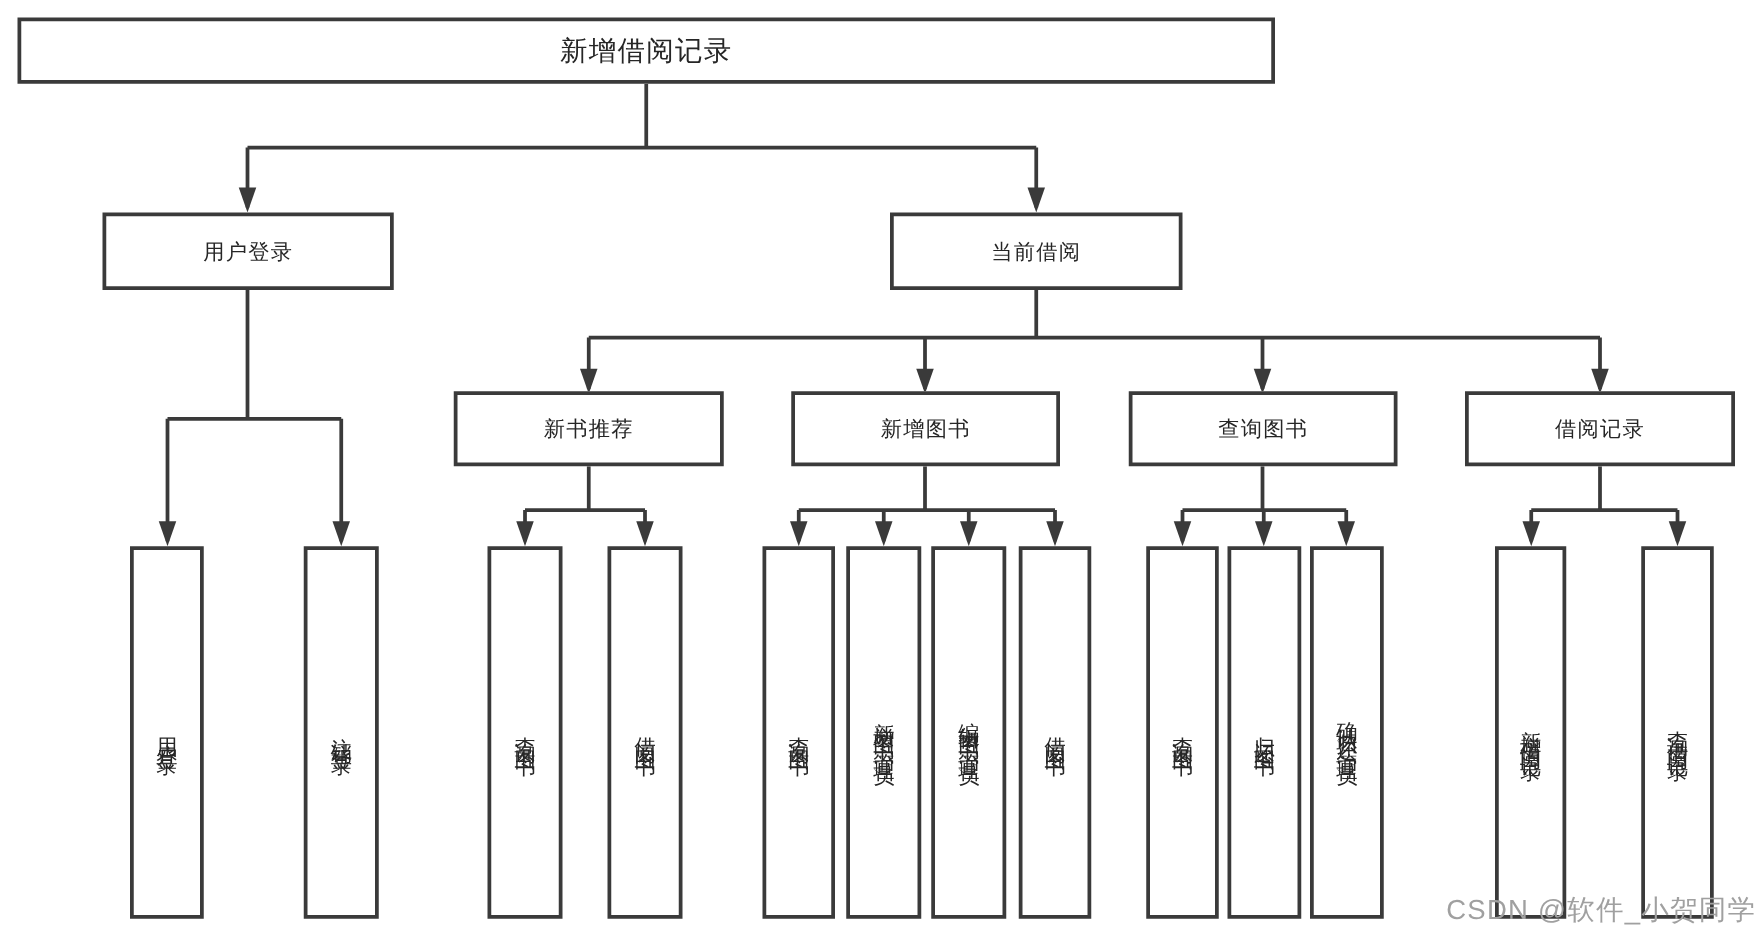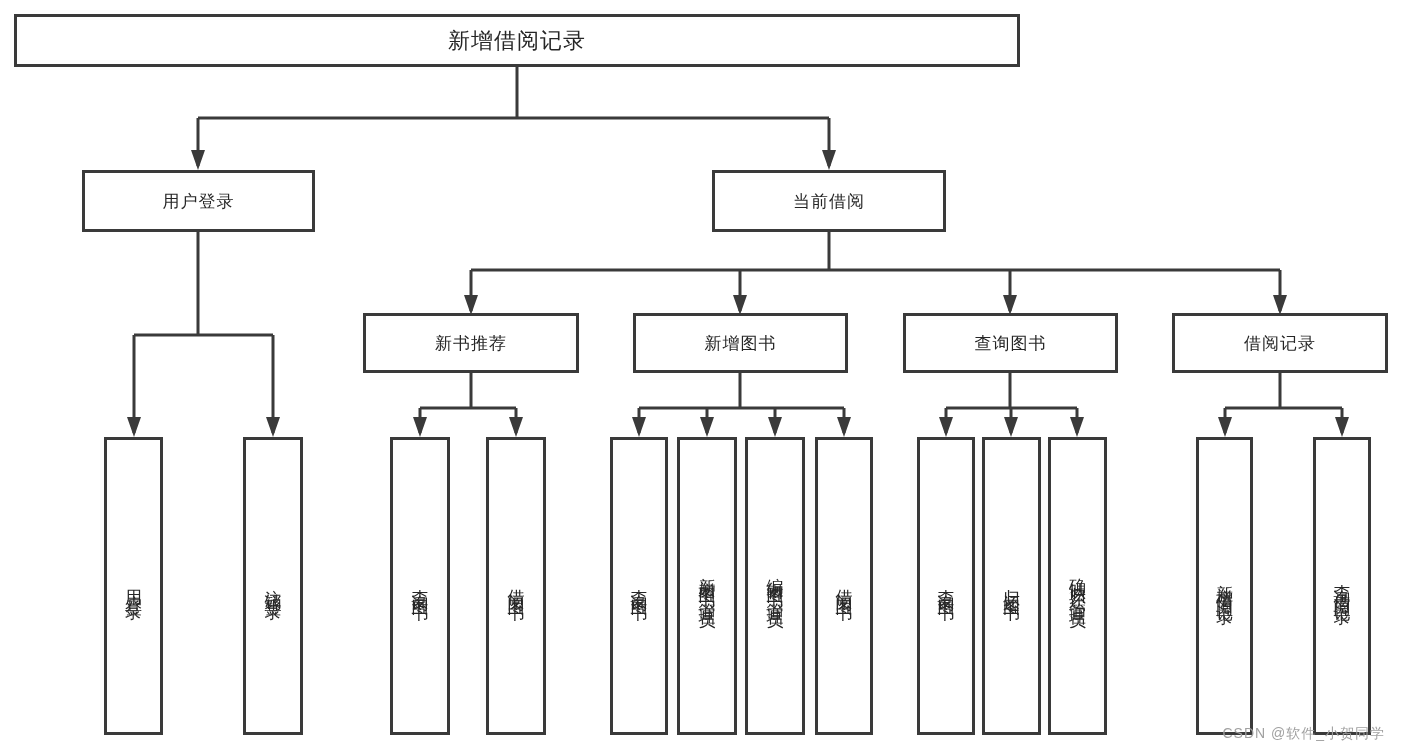--- a/index.html
+++ b/index.html
@@ -36,23 +36,23 @@
     top: 437px;
     height: 298px;
     writing-mode: vertical-rl;
     text-orientation: mixed;
     letter-spacing: 5px;
     line-height: 1;
     white-space: normal;
   }
   .watermark {
     position: absolute;
-    right: 20px;
+    right: 0;
     bottom: 4px;
-    font-size: 14px;
+    font-size: 22px;
     color: #a0a0a0;
     letter-spacing: 1px;
     z-index: 5;
   }
 </style>
 </head>
 <body>
 
 <div class="canvas">
 

